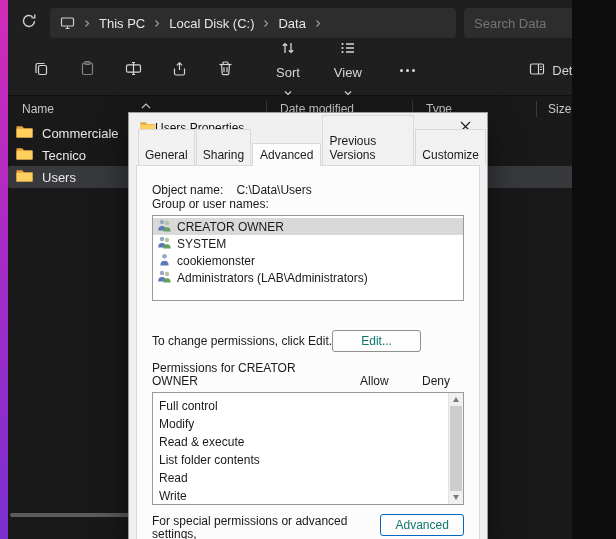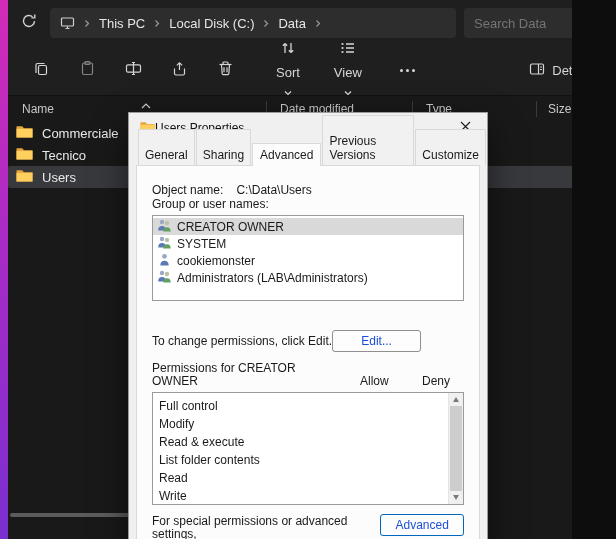--- a/index.html
+++ b/index.html
@@ -60,21 +60,21 @@
 
   .objrow { display:flex; gap:13px; }
   .grouplbl { }
   .ulist { margin-top:4px; height:86px; background:#fff; border:1px solid #9a9a9a; padding-top:2px; overflow:hidden; }
   .urow { height:17px; display:flex; align-items:center; gap:5px; padding-left:4px; }
   .urow.selected { background:#d9d9d9; }
 
   .editrow { margin-top:29px; display:flex; justify-content:flex-start; align-items:flex-start; }
   .editrow .hint { padding-top:4px; }
   .btn { width:89px; height:22px; background:#fdfdfd; border:1px solid #8f8f8f; border-radius:3px;
-         display:flex; align-items:center; justify-content:center; font-size:12px; color:#1d4ed8; font-family:"Liberation Sans", sans-serif; }
+         display:flex; align-items:center; justify-content:center; font-size:12px; color:#0f766e; font-family:"Liberation Sans", sans-serif; }
   .btn.default { border:1px solid #0067c0; }
 
   .permhdr { margin-top:10px; display:flex; align-items:flex-end; }
   .permhdr .pl { width:208px; line-height:13px; }
   .permhdr .ca { width:62px; }
   .permhdr .cd { flex:1; }
 
   .plist { position:relative; margin-top:4px; height:113px; background:#fff; border:1px solid #9a9a9a; padding:4px 20px 0 6px; }
   .prow { height:18px; line-height:18px; }
   .vscroll { position:absolute; right:0; top:0; bottom:0; width:15px; background:#f0f0f0; border-left:1px solid #e4e4e4; }

